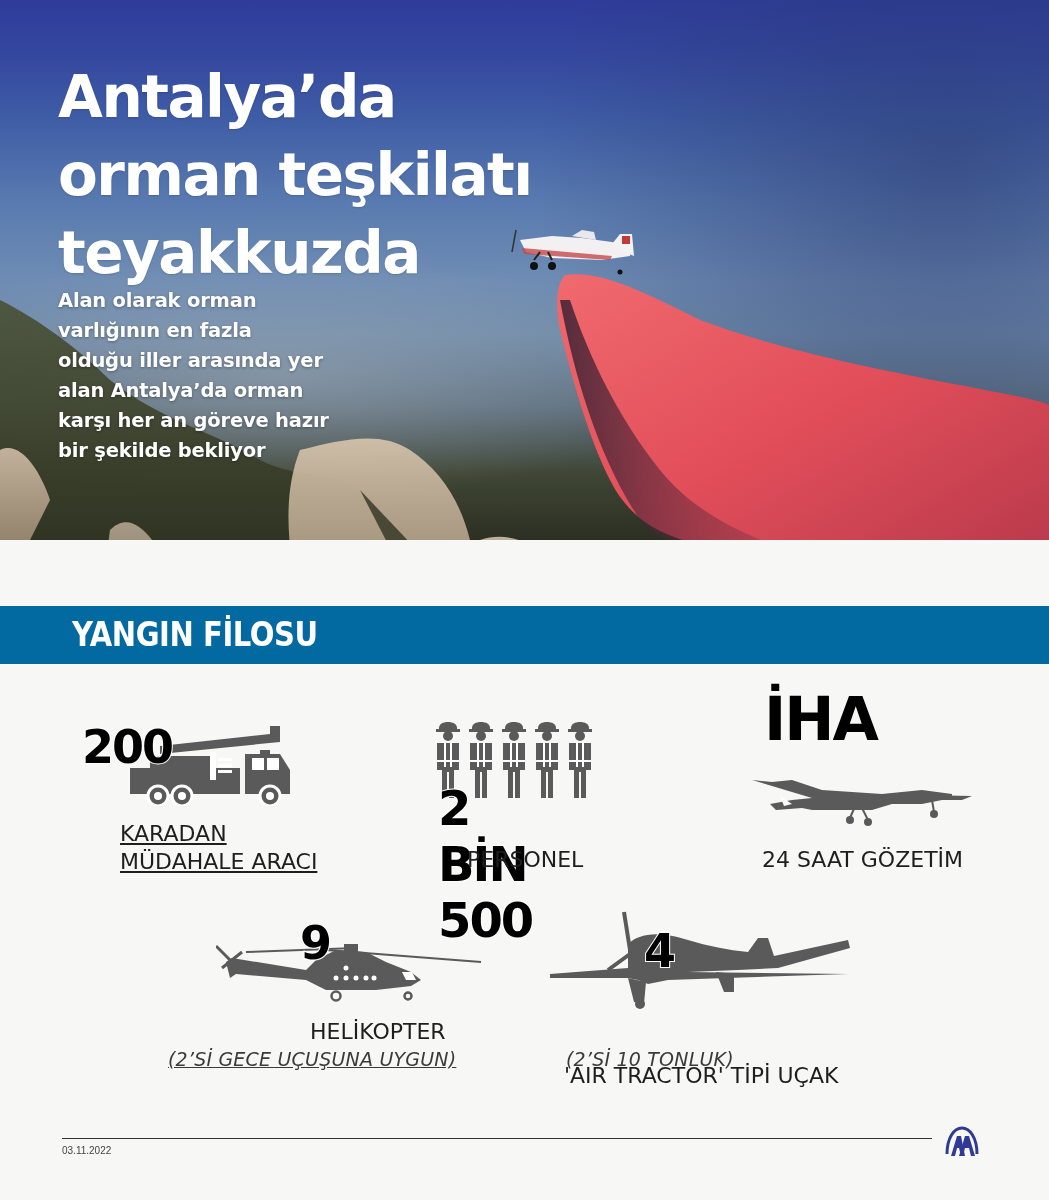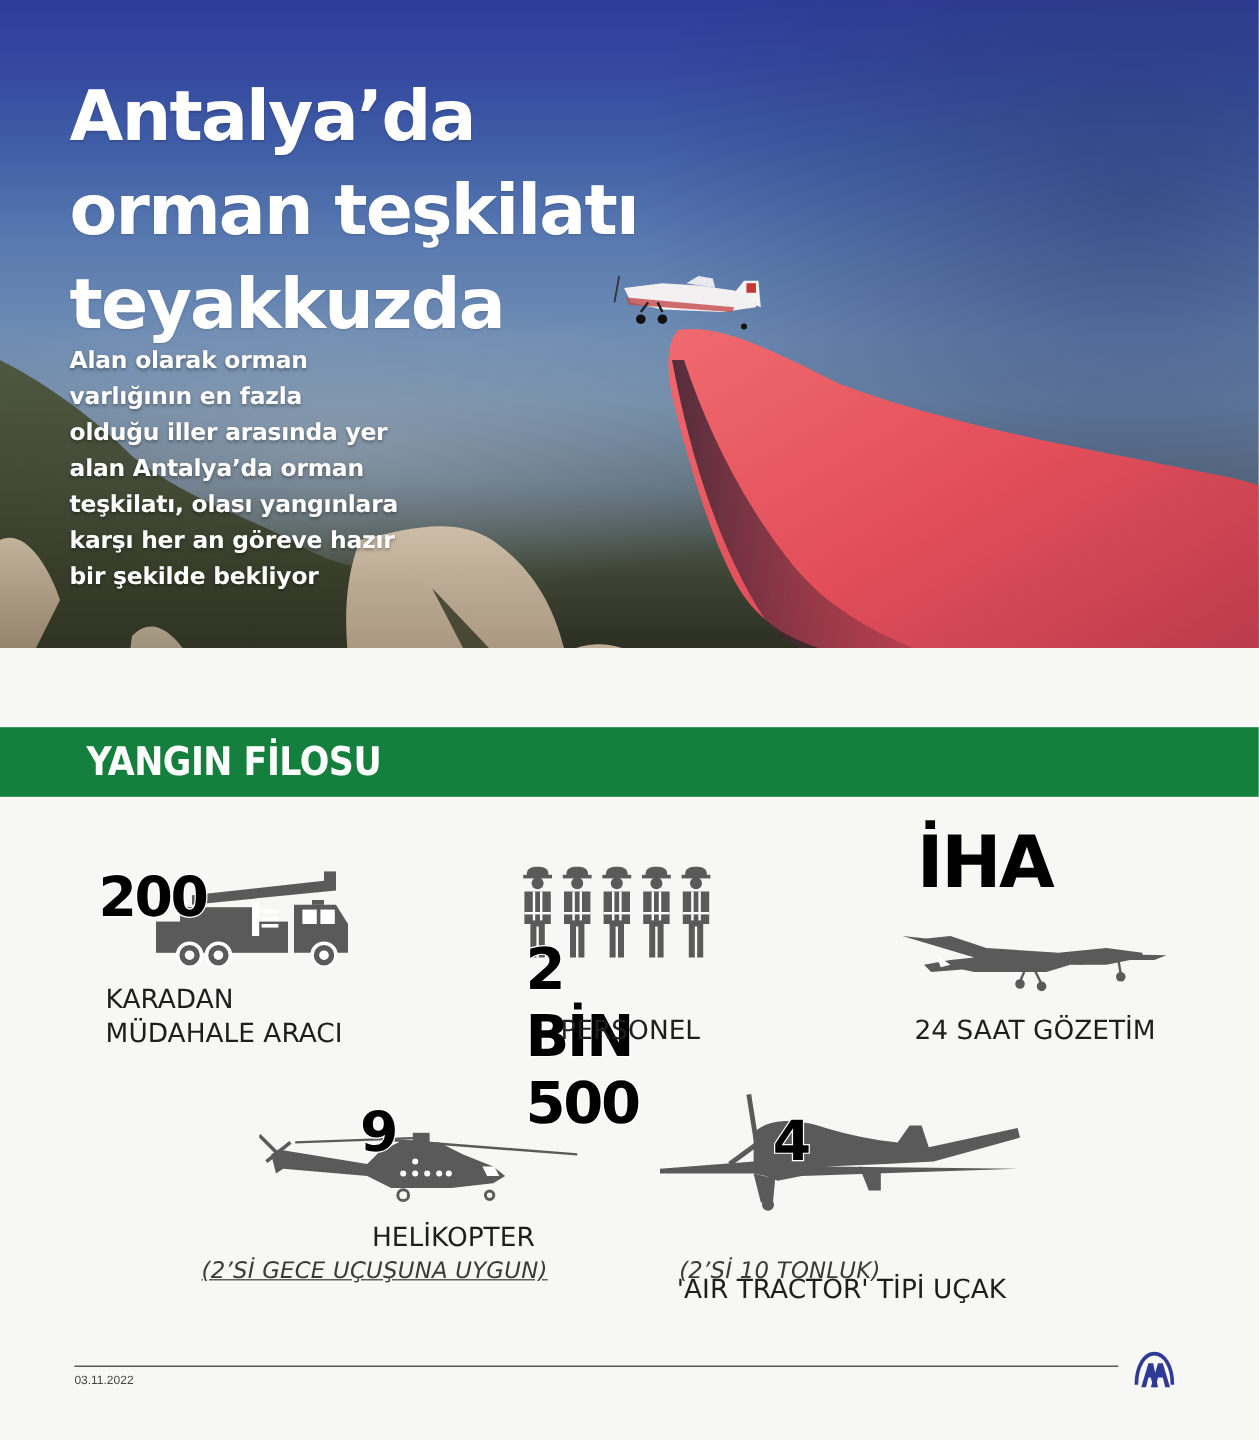--- a/index.html
+++ b/index.html
@@ -17,21 +17,21 @@
 
   .title { position:absolute; left:58px; top:58px; color:#ffffff; font-weight:900;
     font-family:"DejaVu Sans", sans-serif; font-size:58px; line-height:78px; letter-spacing:-1.5px;
     text-shadow: 0 1px 2px rgba(0,0,0,0.15); }
   .title div { white-space:nowrap; }
   .subtitle { position:absolute; left:58px; top:286px; width:330px; color:#ffffff; font-weight:700;
     font-family:"DejaVu Sans", sans-serif; font-size:19.5px; line-height:30px; letter-spacing:-0.2px;
     text-shadow: 0 1px 3px rgba(0,0,0,0.35); }
 
   
-  .section-bar { position:absolute; left:0; top:606px; width:1049px; height:58px; background:#15803d; }
+  .section-bar { position:absolute; left:0; top:606px; width:1049px; height:58px; background:#0369a1; }
   .section-bar .label { position:absolute; left:72px; top:9px; color:#ffffff; font-weight:700;
     font-family:"DejaVu Sans", sans-serif; font-size:33px; letter-spacing:-0.5px; transform:scaleX(0.88); transform-origin:left; }
 
   
   .stat { position:absolute; }
   .big-num { position:absolute; color:#000000; font-weight:900; font-family:"DejaVu Sans", sans-serif;
     letter-spacing:-2px; -webkit-text-stroke:2px #ffffff; paint-order: stroke fill; }
   .stat-label { position:absolute; color:#1e1e1e; font-family:"DejaVu Sans", sans-serif; font-size:22px; line-height:28px; letter-spacing:0; white-space:nowrap; }
   .stat-note { position:absolute; color:#3a3a3a; font-family:"DejaVu Sans", sans-serif; font-style:italic; font-weight:300; font-size:19px; white-space:nowrap; letter-spacing:0.2px; }
   .icon svg { display:block; }
@@ -106,21 +106,20 @@
     <div>Antalya’da</div>
     <div>orman teşkilatı</div>
     <div>teyakkuzda</div>
   </div>
 
   <div class="subtitle">
     <div>Alan olarak orman</div>
     <div>varlığının en fazla</div>
     <div>olduğu iller arasında yer</div>
     <div>alan Antalya’da orman</div>
-    <div>teşkilatı, olası yangınlara</div>
     <div>karşı her an göreve hazır</div>
     <div>bir şekilde bekliyor</div>
   </div>
 </div>
 
 <div class="section-bar">
   <div class="label">YANGIN FİLOSU</div>
 </div>
 
 <div class="stat" style="left:0;top:0;">
@@ -143,21 +142,21 @@
 
       <circle cx="28" cy="70" r="10" fill="#5a5a5a" stroke="#fff" stroke-width="3"></circle>
       <circle cx="52" cy="70" r="10" fill="#5a5a5a" stroke="#fff" stroke-width="3"></circle>
       <circle cx="140" cy="70" r="10" fill="#5a5a5a" stroke="#fff" stroke-width="3"></circle>
       <circle cx="28" cy="70" r="4" fill="#fff"></circle>
       <circle cx="52" cy="70" r="4" fill="#fff"></circle>
       <circle cx="140" cy="70" r="4" fill="#fff"></circle>
     </svg>
   </div>
   <div class="big-num" style="left:82px;top:720px;font-size:46px;">200</div>
-  <div class="stat-label" style="left:88px;top:820px;">
+  <div class="stat-label" style="left:120px;top:820px;text-decoration:underline;">
     <div>KARADAN</div>
     <div>MÜDAHALE ARACI</div>
   </div>
 </div>
 
 <div class="stat" style="left:0;top:0;">
   <div class="icon" style="position:absolute;left:434px;top:722px;">
     <svg width="162" height="80" viewBox="0 0 162 80">
       <g id="ff" fill="#5a5a5a">
         <path d="M5 8 L23 8 L23 6 C23 2 19 0 14 0 C9 0 5 2 5 6 Z"></path>

